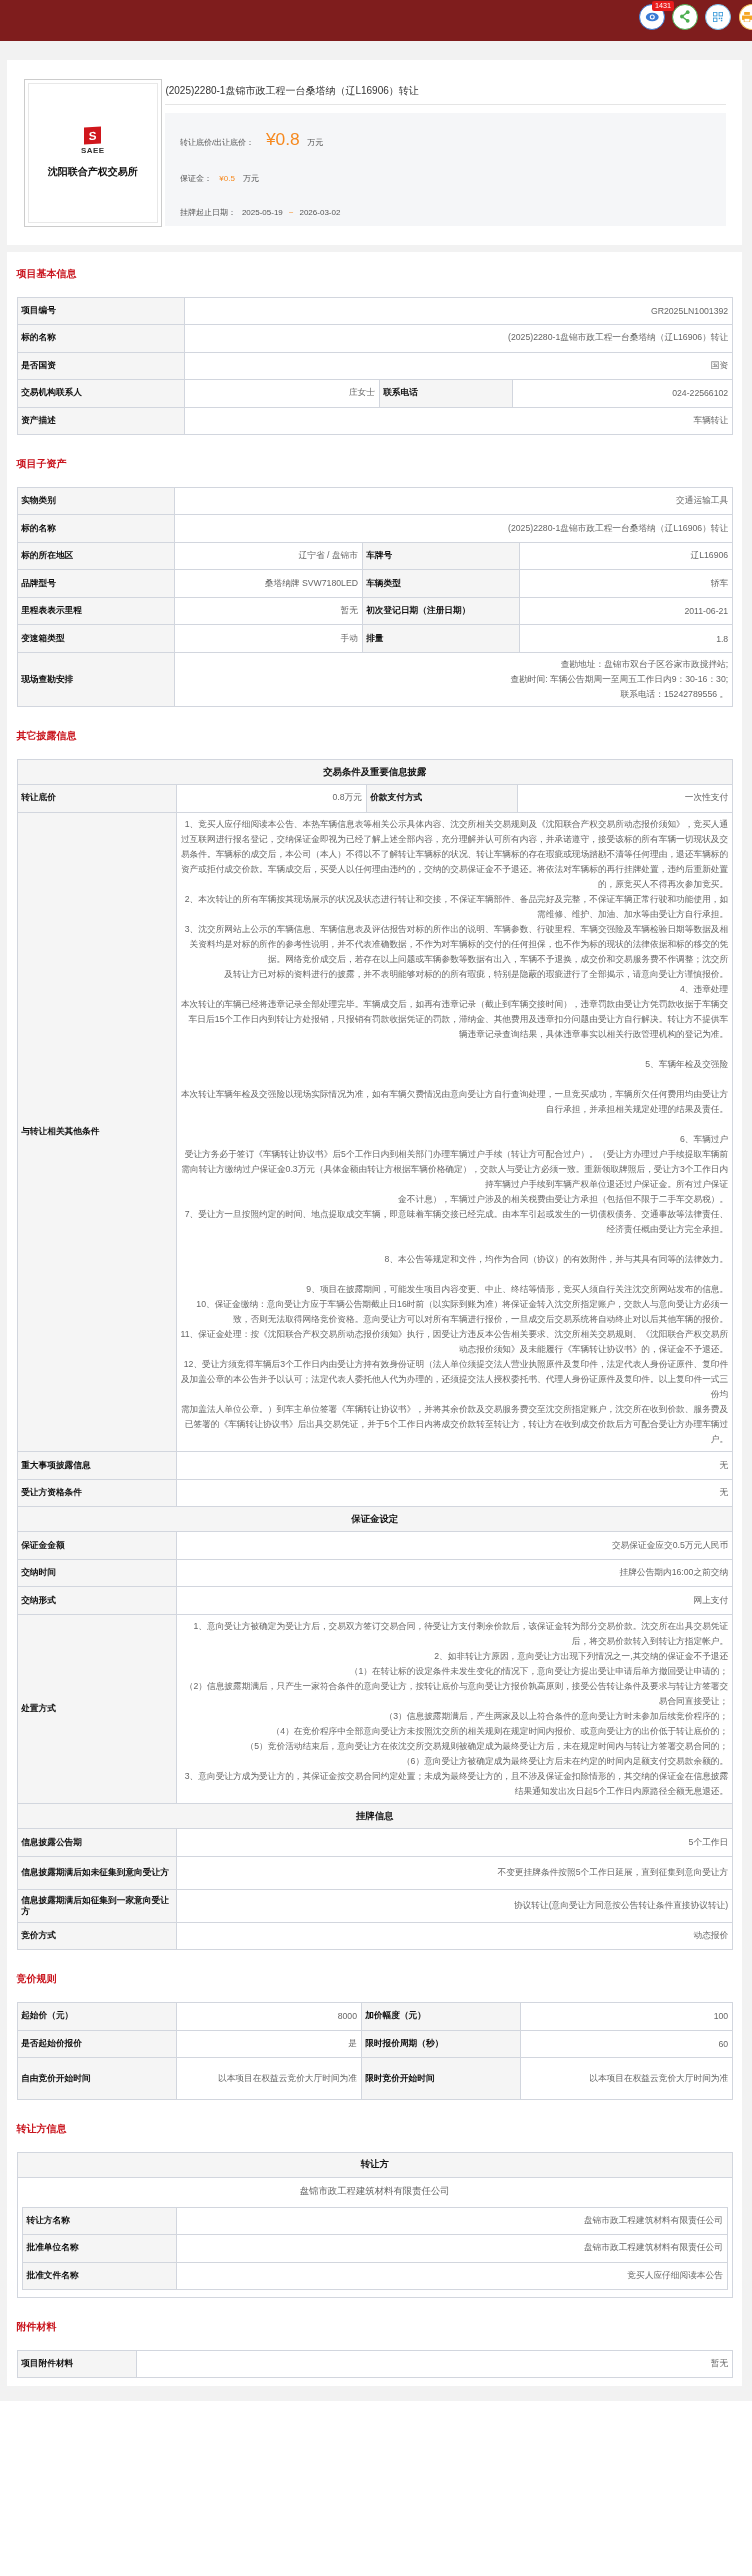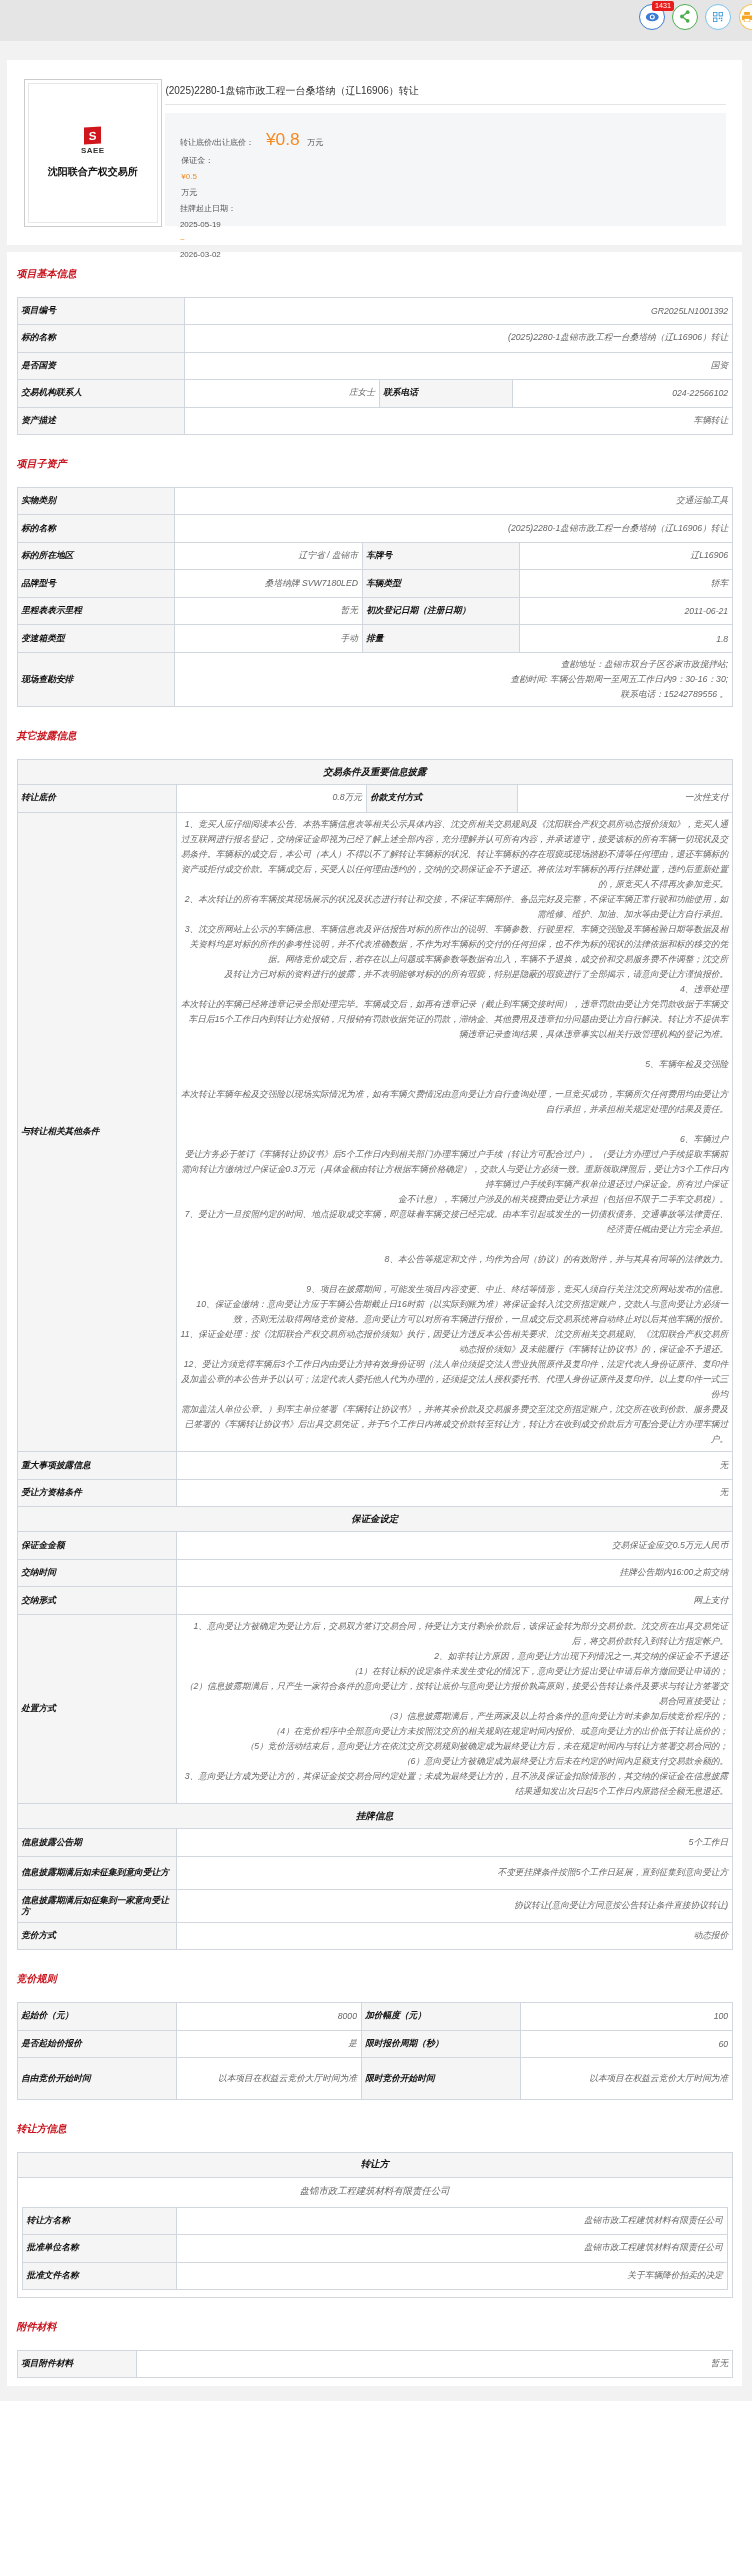--- a/index.html
+++ b/index.html
@@ -1,46 +1,46 @@
 <!DOCTYPE html>
 <html style="font-size:11.6px"><head>
 <meta charset="utf-8">
 <style>
   * { box-sizing: border-box; margin: 0; padding: 0; }
   html, body { width: 753px; background: #fff; }
   body { font-family: "Liberation Sans", "DejaVu Sans", sans-serif; color: #333; font-size: 10px; }
 
-  .topbar { height: 41px; position: relative; background: #e5e5e5; }
+  .topbar { height: 41px; position: relative; background: #7f1d1d; }
   .tool-icons { position: absolute; right: 0; top: 3.6px; display: flex; gap: 7.2px; }
   .tool-icon { width: 26px; height: 26px; border-radius: 50%; border: 1.1px solid; display: flex; align-items: center; justify-content: center; position: relative; cursor: pointer; background: #fff; }
   .tool-icon.eye { border-color: #3a7bd5; }
   .tool-icon.share { border-color: #4caf50; }
   .tool-icon.qr { border-color: #7ac3f0; }
   .tool-icon.print { border-color: #f5c45a; width: 14.5px; border-radius: 13px 0 0 13px; border-right: none; overflow: hidden; justify-content: flex-start; padding-left: 2.9px;}
   .badge { position: absolute; top: -3.6px; right: -10px; background: #e81c1c; color: #fff; font-size: 7.2px; padding: 0.7px 2.9px; border-radius: 2.2px; line-height: 8.7px; }
 
   .page-bg { background: #f2f2f2; padding: 19px 1.4px 0 7.2px; }
   .card { background: #fff; width: 735px; }
   .hero { display: flex; padding: 19px 16.6px 19px 16.6px; height: 185px; }
   .logo-box { width: 138px; height: 148px; border: 0.7px solid #ccc; padding: 2.9px; margin-right: 3.6px; }
   .logo-inner { width: 100%; height: 100%; border: 0.7px solid #e8e8e8; display: flex; flex-direction: column; align-items: center; justify-content: center; }
   .logo-mark { width: 17.4px; height: 17.4px; background: #d0161c; color: #fff; display: flex; align-items: center; justify-content: center; font-size: 11.6px; font-weight: bold; transform: skewY(-4deg); }
   .logo-abbr { font-size: 8px; font-weight: bold; color: #333; margin-top: 1.4px; letter-spacing: 0.4px; }
   .logo-name { font-family: "DejaVu Serif", serif; font-weight: bold; font-size: 10px; color: #111; margin-top: 10px; }
   .hero-info { width: 189px; flex: 1; }
   .hero-title { font-size: 10px; color: #333; padding: 5px 0 5.8px 0; border-bottom: 0.7px solid #e5e5e5; }
   .price-box { background: #f5f6f8; margin-top: 8.7px; height: 113px; padding: 16px 14.5px; }
   .price-row { display: flex; align-items: baseline; font-size: 8px; color: #555; gap: 6px; }
-  .price-row + .price-row { margin-top: 5px; flex-direction: column; }
+  .price-row + .price-row { margin-top: 23px; }
   .price-main { font-size: 17.4px; color: #f6891f; margin: 0 1.4px 0 5.8px; }
   .price-sub { color: #f6891f; font-size: 8px; margin: 0 2.2px 0 1.4px; }
   .tilde { color: #f6891f; }
 
   .gap { height: 7.2px; background: #f2f2f2; }
-  .section { padding: 14.5px 9.4px 7.2px 9.4px; font-style: italic; }
+  .section { padding: 14.5px 9.4px 7.2px 9.4px; }
   .section-title { color: #c9151e; font-size: 10px; font-weight: bold; margin-bottom: 16px; }
   table.info { width: 100%; border-collapse: collapse; table-layout: fixed; }
   table.info td, table.info th { border: 0.7px solid #d2d6de; height: 27.5px; font-size: 8.7px; }
   table.info td.lbl { background: #f5f5f5; text-align: left; font-weight: bold; color: #111; padding: 0 3.6px; }
   table.info td.val { color: #666; padding: 0 3.6px; text-align: right; }
   table.info th.head { background: #f5f5f5; text-align: center; font-weight: bold; color: #111; font-size: 9.4px; height: 25px; }
   td.long { line-height: 15px; padding: 4.3px 3.6px !important; white-space: pre-line; }
   .sub-wrap { padding: 4.3px 4.3px 7.2px 4.3px; }
   .sub-company { text-align: center; color: #666; font-size: 9.4px; padding: 7.2px 0 8.7px 0; }
   .footer-gap { height: 14.5px; background: #f2f2f2; }
@@ -368,21 +368,21 @@
                       <tr>
                         <td class="lbl">转让方名称</td>
                         <td class="val">盘锦市政工程建筑材料有限责任公司</td>
                       </tr>
               <tr>
                         <td class="lbl">批准单位名称</td>
                         <td class="val">盘锦市政工程建筑材料有限责任公司</td>
                       </tr>
               <tr>
                         <td class="lbl">批准文件名称</td>
-                        <td class="val">关于车辆降价拍卖的决定</td>
+                        <td class="val">竞买人应仔细阅读本公告</td>
                       </tr>
             </tbody>
                   </table>
           </div>
         </td>
             </tr>
       </tbody>
         </table>
     </div>
 

